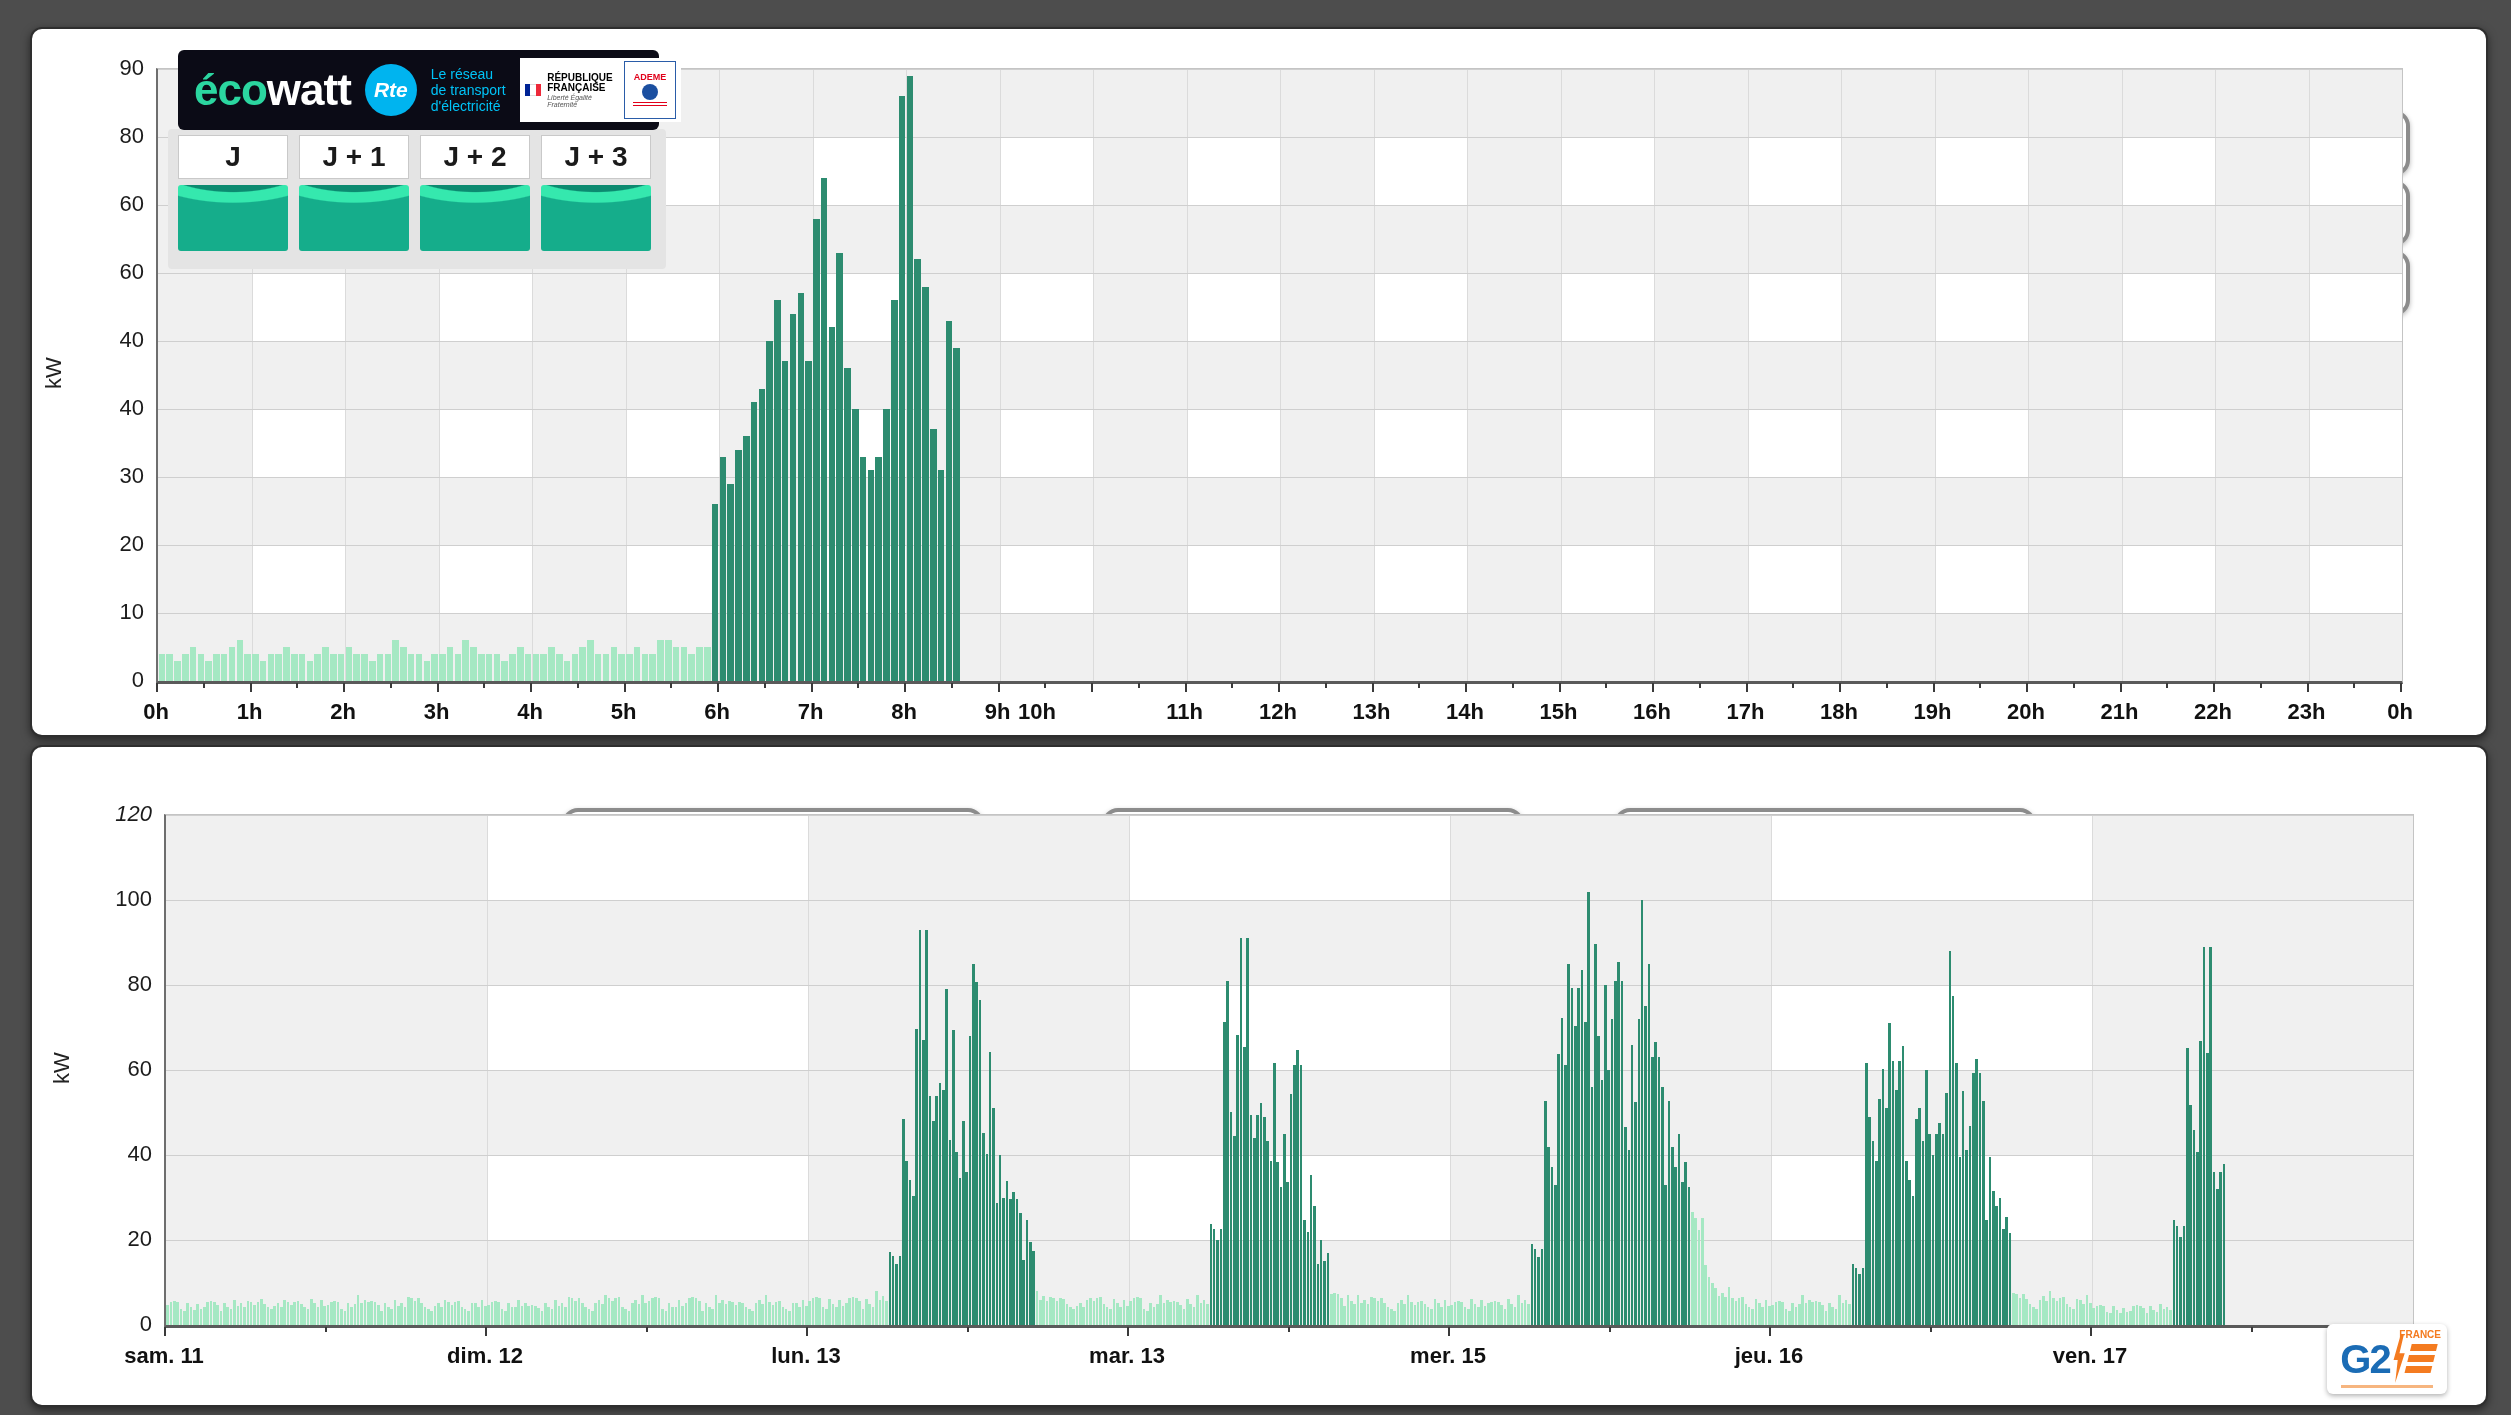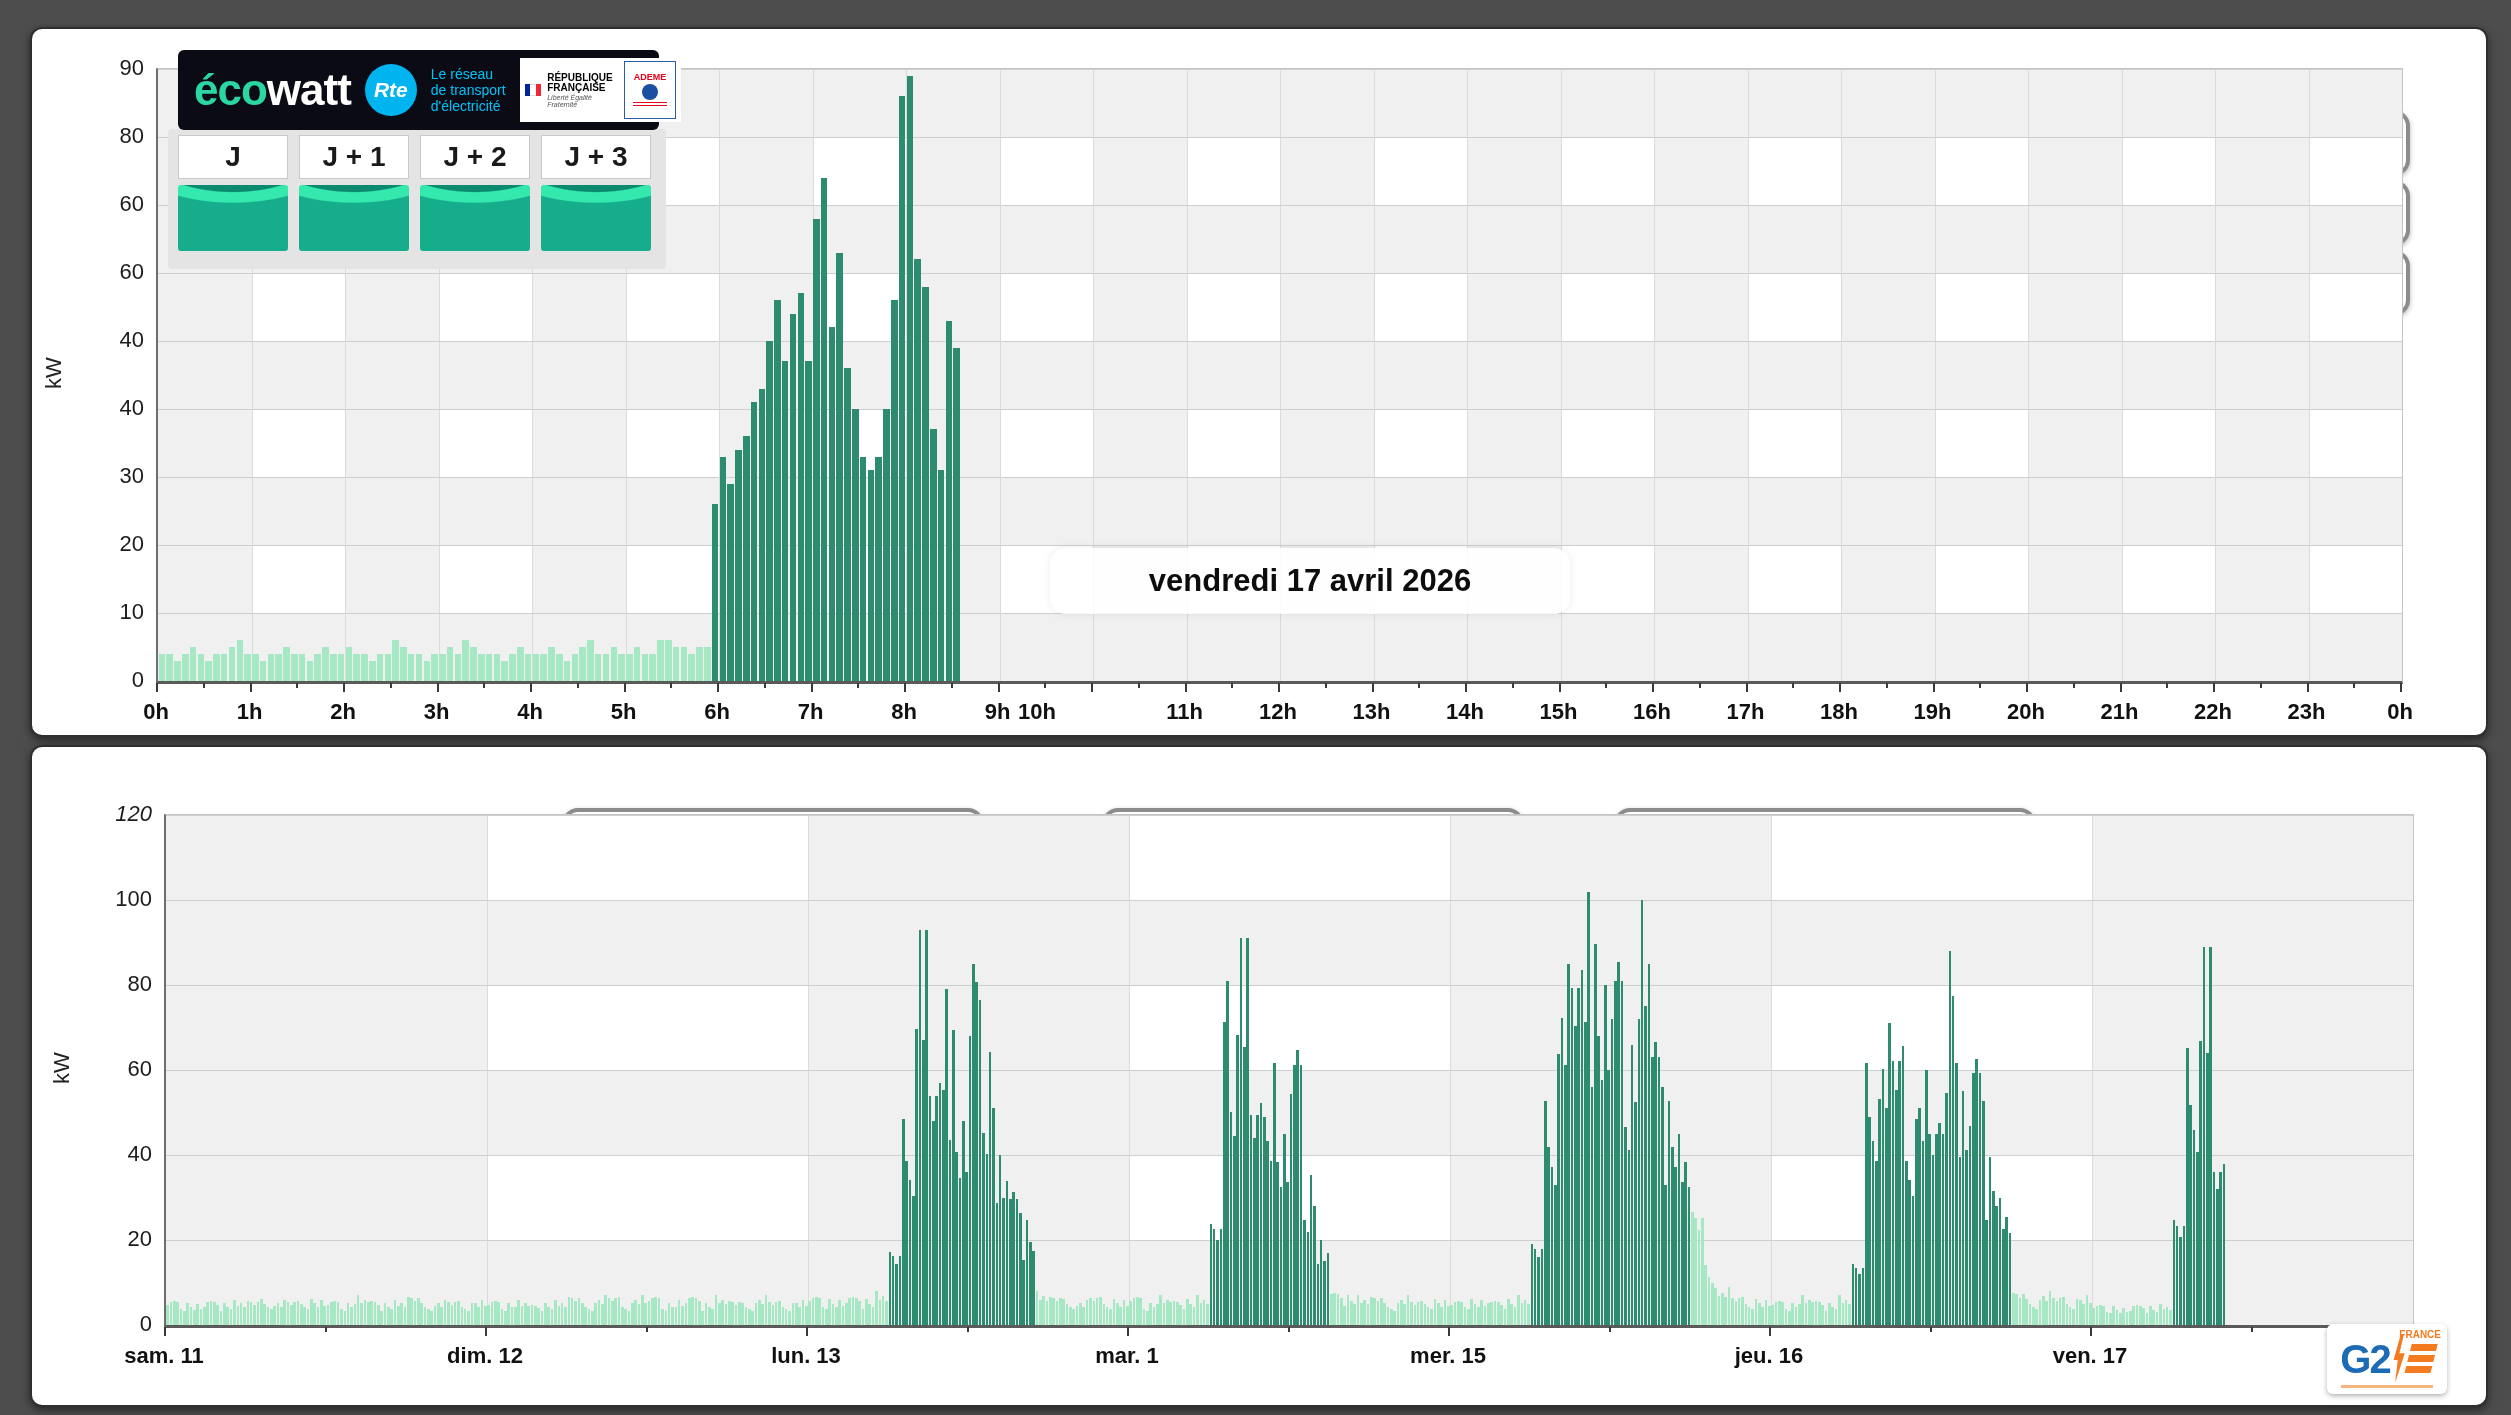--- a/index.html
+++ b/index.html
@@ -402,21 +402,20 @@
         <div class="xlab" style="left: 1807px; top: 670px;">18h</div>
         <div class="xlab" style="left: 1900.5px; top: 670px;">19h</div>
         <div class="xlab" style="left: 1994px; top: 670px;">20h</div>
         <div class="xlab" style="left: 2087.5px; top: 670px;">21h</div>
         <div class="xlab" style="left: 2181px; top: 670px;">22h</div>
         <div class="xlab" style="left: 2274.5px; top: 670px;">23h</div>
         <div class="xlab" style="left: 2368px; top: 670px;">0h</div>
         <div class="unit" style="left: 6px; top: 331px;">kW</div>
       </div>
 
-    <div class="date-label">vendredi 17 avril 2026</div>
   </section>
 
   <section class="panel" id="panelBottom">
     <div id="infoBottom" style="z-index: 6;">
         <div class="ibox" style="left: 530px; top: 61px; width: 414px; height: 64px;">Consommation: 2 393 kWh</div>
         <div class="ibox" style="left: 1070px; top: 61px; width: 414px; height: 64px;">P Max :  102 kW</div>
         <div class="ibox" style="left: 1582px; top: 61px; width: 414px; height: 64px;">P min : 2 kW</div>
       </div>
     <div id="chartBottom">
         <div class="plot" style="left: 132px; top: 67px; width: 2247px; height: 510px;">
@@ -1082,21 +1081,21 @@
         <div class="tick" style="left: 292.5px; top: 580px; height: 5px;"></div>
         <div class="tick" style="left: 613.5px; top: 580px; height: 5px;"></div>
         <div class="tick" style="left: 934.5px; top: 580px; height: 5px;"></div>
         <div class="tick" style="left: 1255.5px; top: 580px; height: 5px;"></div>
         <div class="tick" style="left: 1576.5px; top: 580px; height: 5px;"></div>
         <div class="tick" style="left: 1897.5px; top: 580px; height: 5px;"></div>
         <div class="tick" style="left: 2218.5px; top: 580px; height: 5px;"></div>
         <div class="xlab" style="left: 132px; top: 596px;">sam. 11</div>
         <div class="xlab" style="left: 453px; top: 596px;">dim. 12</div>
         <div class="xlab" style="left: 774px; top: 596px;">lun. 13</div>
-        <div class="xlab" style="left: 1095px; top: 596px;">mar. 1</div>
+        <div class="xlab" style="left: 1095px; top: 596px;">mar. 13</div>
         <div class="xlab" style="left: 1416px; top: 596px;">mer. 15</div>
         <div class="xlab" style="left: 1737px; top: 596px;">jeu. 16</div>
         <div class="xlab" style="left: 2058px; top: 596px;">ven. 17</div>
         <div class="unit" style="left: 14px; top: 308px;">kW</div>
       </div>
 
     <div class="g2e">
       <span class="g2">G2</span>
       <span class="bolt"></span>
       <span class="ebars"></span>

